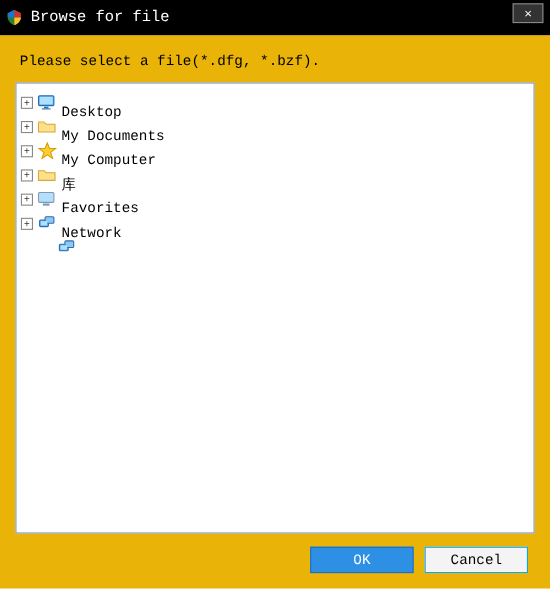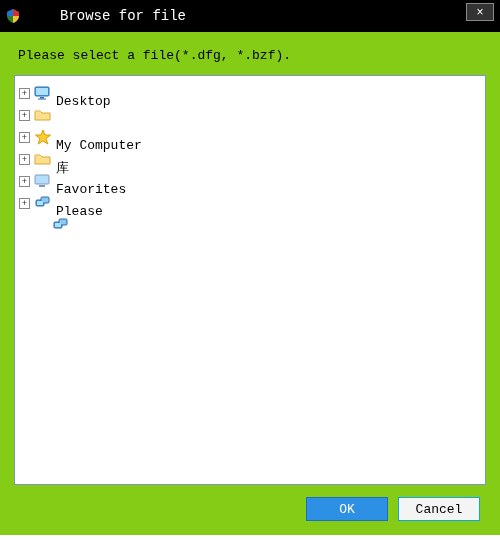--- a/index.html
+++ b/index.html
@@ -14,21 +14,20 @@
     overflow: hidden;
   }
   .titlebar {
     background: #000;
     color: #fff;
     height: 28px;
     display: flex;
     align-items: center;
     padding: 16px 6px;
     position: relative;
-    gap: 32px;
   }
   .titlebar .app-icon {
     width: 14px;
     height: 14px;
     display: inline-block;
     margin-right: 8px;
     position: relative;
   }
   .titlebar .title-text {
     font-family: "Courier New", "SimSun", monospace;
@@ -45,21 +44,21 @@
     border: 1px solid #888;
     color: #fff;
     display: flex;
     align-items: center;
     justify-content: center;
     font-size: 12px;
     font-family: Arial, sans-serif;
     cursor: pointer;
   }
   .dialog-body {
-    background: #84cc16;
+    background: #eab308;
     padding: 10px 14px 14px 14px;
   }
   .instruction {
     font-family: "Courier New", "SimSun", monospace;
     font-size: 13px;
     color: #000;
     margin: 6px 0 12px 4px;
     white-space: pre;
   }
   .tree-container {
@@ -110,21 +109,21 @@
     flex-shrink: 0;
   }
   .button-row {
     display: flex;
     justify-content: flex-end;
     gap: 10px;
     margin-top: 12px;
     padding-right: 6px;
   }
   .btn {
-    width: 82px;
+    width: 94px;
     height: 24px;
     font-family: "Courier New", "SimSun", monospace;
     font-size: 13px;
     display: flex;
     align-items: center;
     justify-content: center;
     cursor: pointer;
   }
   .btn-ok {
     background: #2e90e5;
@@ -174,20 +173,21 @@
           <span class="node-label">Desktop</span>
         </div>
         <div class="tree-item">
           <span class="expander">+</span>
           <span class="node-icon">
             <svg width="18" height="14" viewBox="0 0 18 14">
               <path d="M1 3 L6 3 L8 5 L16 5 L16 12 L1 12 Z" fill="#ffe08a" stroke="#d4a83a"></path>
               <path d="M1 3 L6 3 L7 4 L1 4 Z" fill="#f0c96a"></path>
             </svg>
           </span>
+          <span class="node-label">My Documents</span>
         </div>
         <div class="tree-item">
           <span class="expander">+</span>
           <span class="node-icon">
             <svg width="18" height="16" viewBox="0 0 18 16">
               <path d="M9 1 L11 6 L16.5 6 L12 9.5 L13.8 15 L9 11.8 L4.2 15 L6 9.5 L1.5 6 L7 6 Z" fill="#ffcc33" stroke="#d4a000"></path>
             </svg>
           </span>
           <span class="node-label">My Computer</span>
         </div>
@@ -214,21 +214,21 @@
         </div>
         <div class="tree-item">
           <span class="expander">+</span>
           <span class="node-icon">
             <svg width="18" height="14" viewBox="0 0 18 14">
               <rect x="2" y="4" width="8" height="6" rx="1" fill="#5aa0e0" stroke="#2a6db0"></rect>
               <rect x="7" y="1" width="8" height="6" rx="1" fill="#8ec8f0" stroke="#2a6db0"></rect>
               <rect x="3" y="5" width="6" height="4" fill="#aee0ff"></rect>
             </svg>
           </span>
-          <span class="node-label">Please</span>
+          <span class="node-label">Network</span>
         </div>
         <div class="tree-item">
           <span class="indent"></span>
           <span class="expander none"></span>
           <span class="node-icon">
             <svg width="18" height="14" viewBox="0 0 18 14">
               <rect x="2" y="4" width="8" height="6" rx="1" fill="#5aa0e0" stroke="#2a6db0"></rect>
               <rect x="7" y="1" width="8" height="6" rx="1" fill="#8ec8f0" stroke="#2a6db0"></rect>
               <rect x="3" y="5" width="6" height="4" fill="#aee0ff"></rect>
             </svg>

